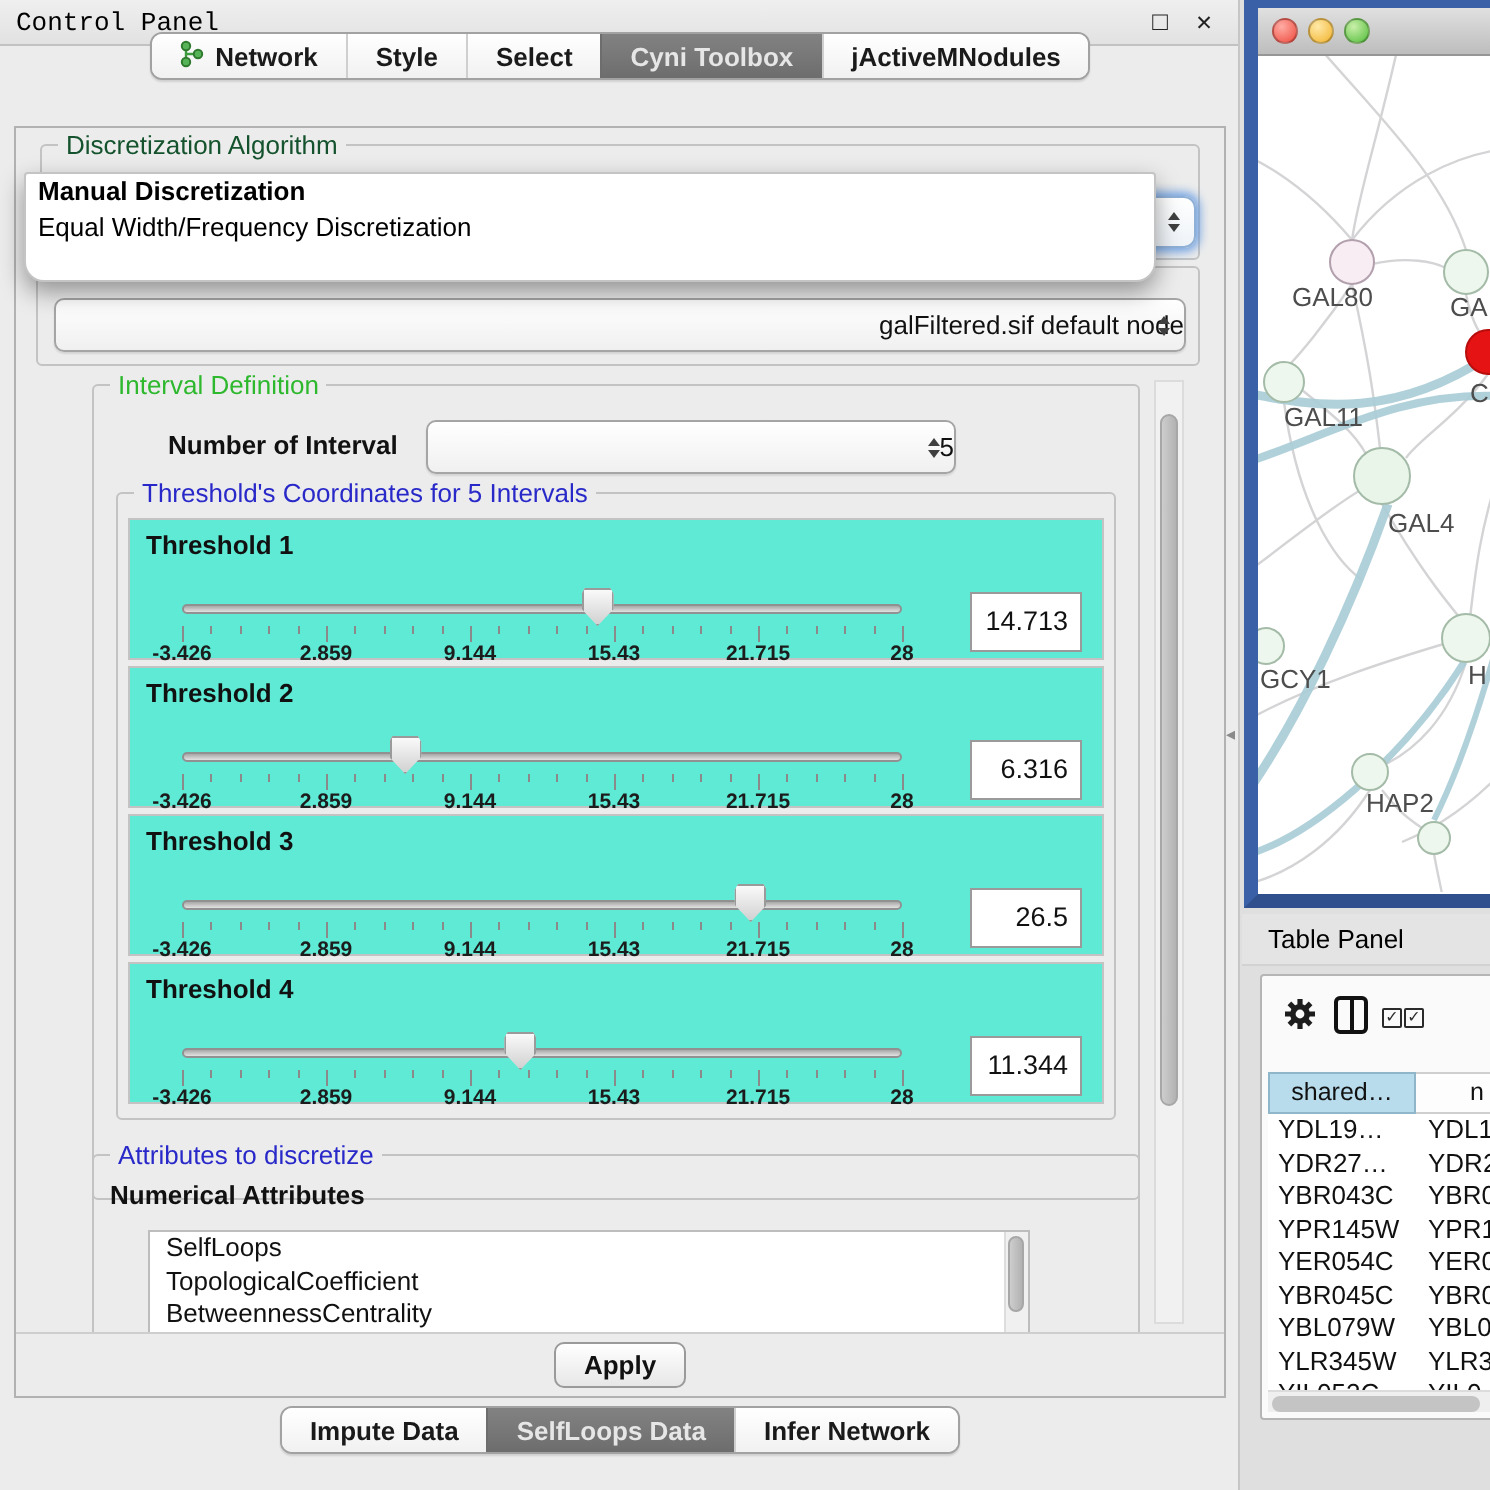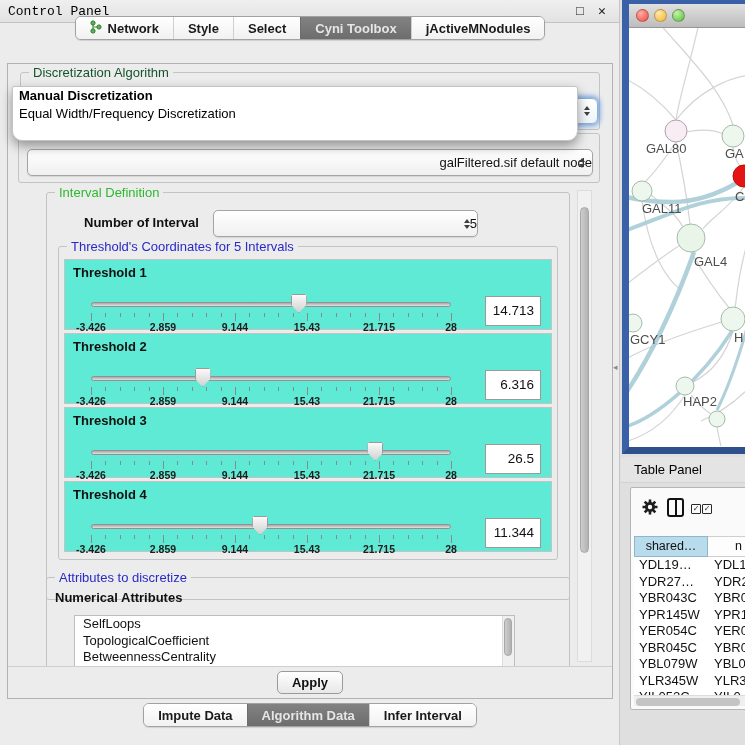--- a/index.html
+++ b/index.html
@@ -391,24 +391,24 @@
   </div>
 
   <span class="collapse-arrow">◂</span>
 
   <div class="seg-bar" id="bottom-tabs">
     <div class="seg-group">
       <div class="seg">
           <span>Impute Data</span>
         </div>
       <div class="seg selected">
-          <span>Algorithm Data</span>
+          <span>SelfLoops Data</span>
         </div>
       <div class="seg">
-          <span>Infer Interval</span>
+          <span>Infer Network</span>
         </div>
     </div>
   </div>
 </div>
 
 <div id="network-window">
   <div class="net-titlebar">
     <div class="light red"></div>
     <div class="light yellow"></div>
     <div class="light green"></div>

